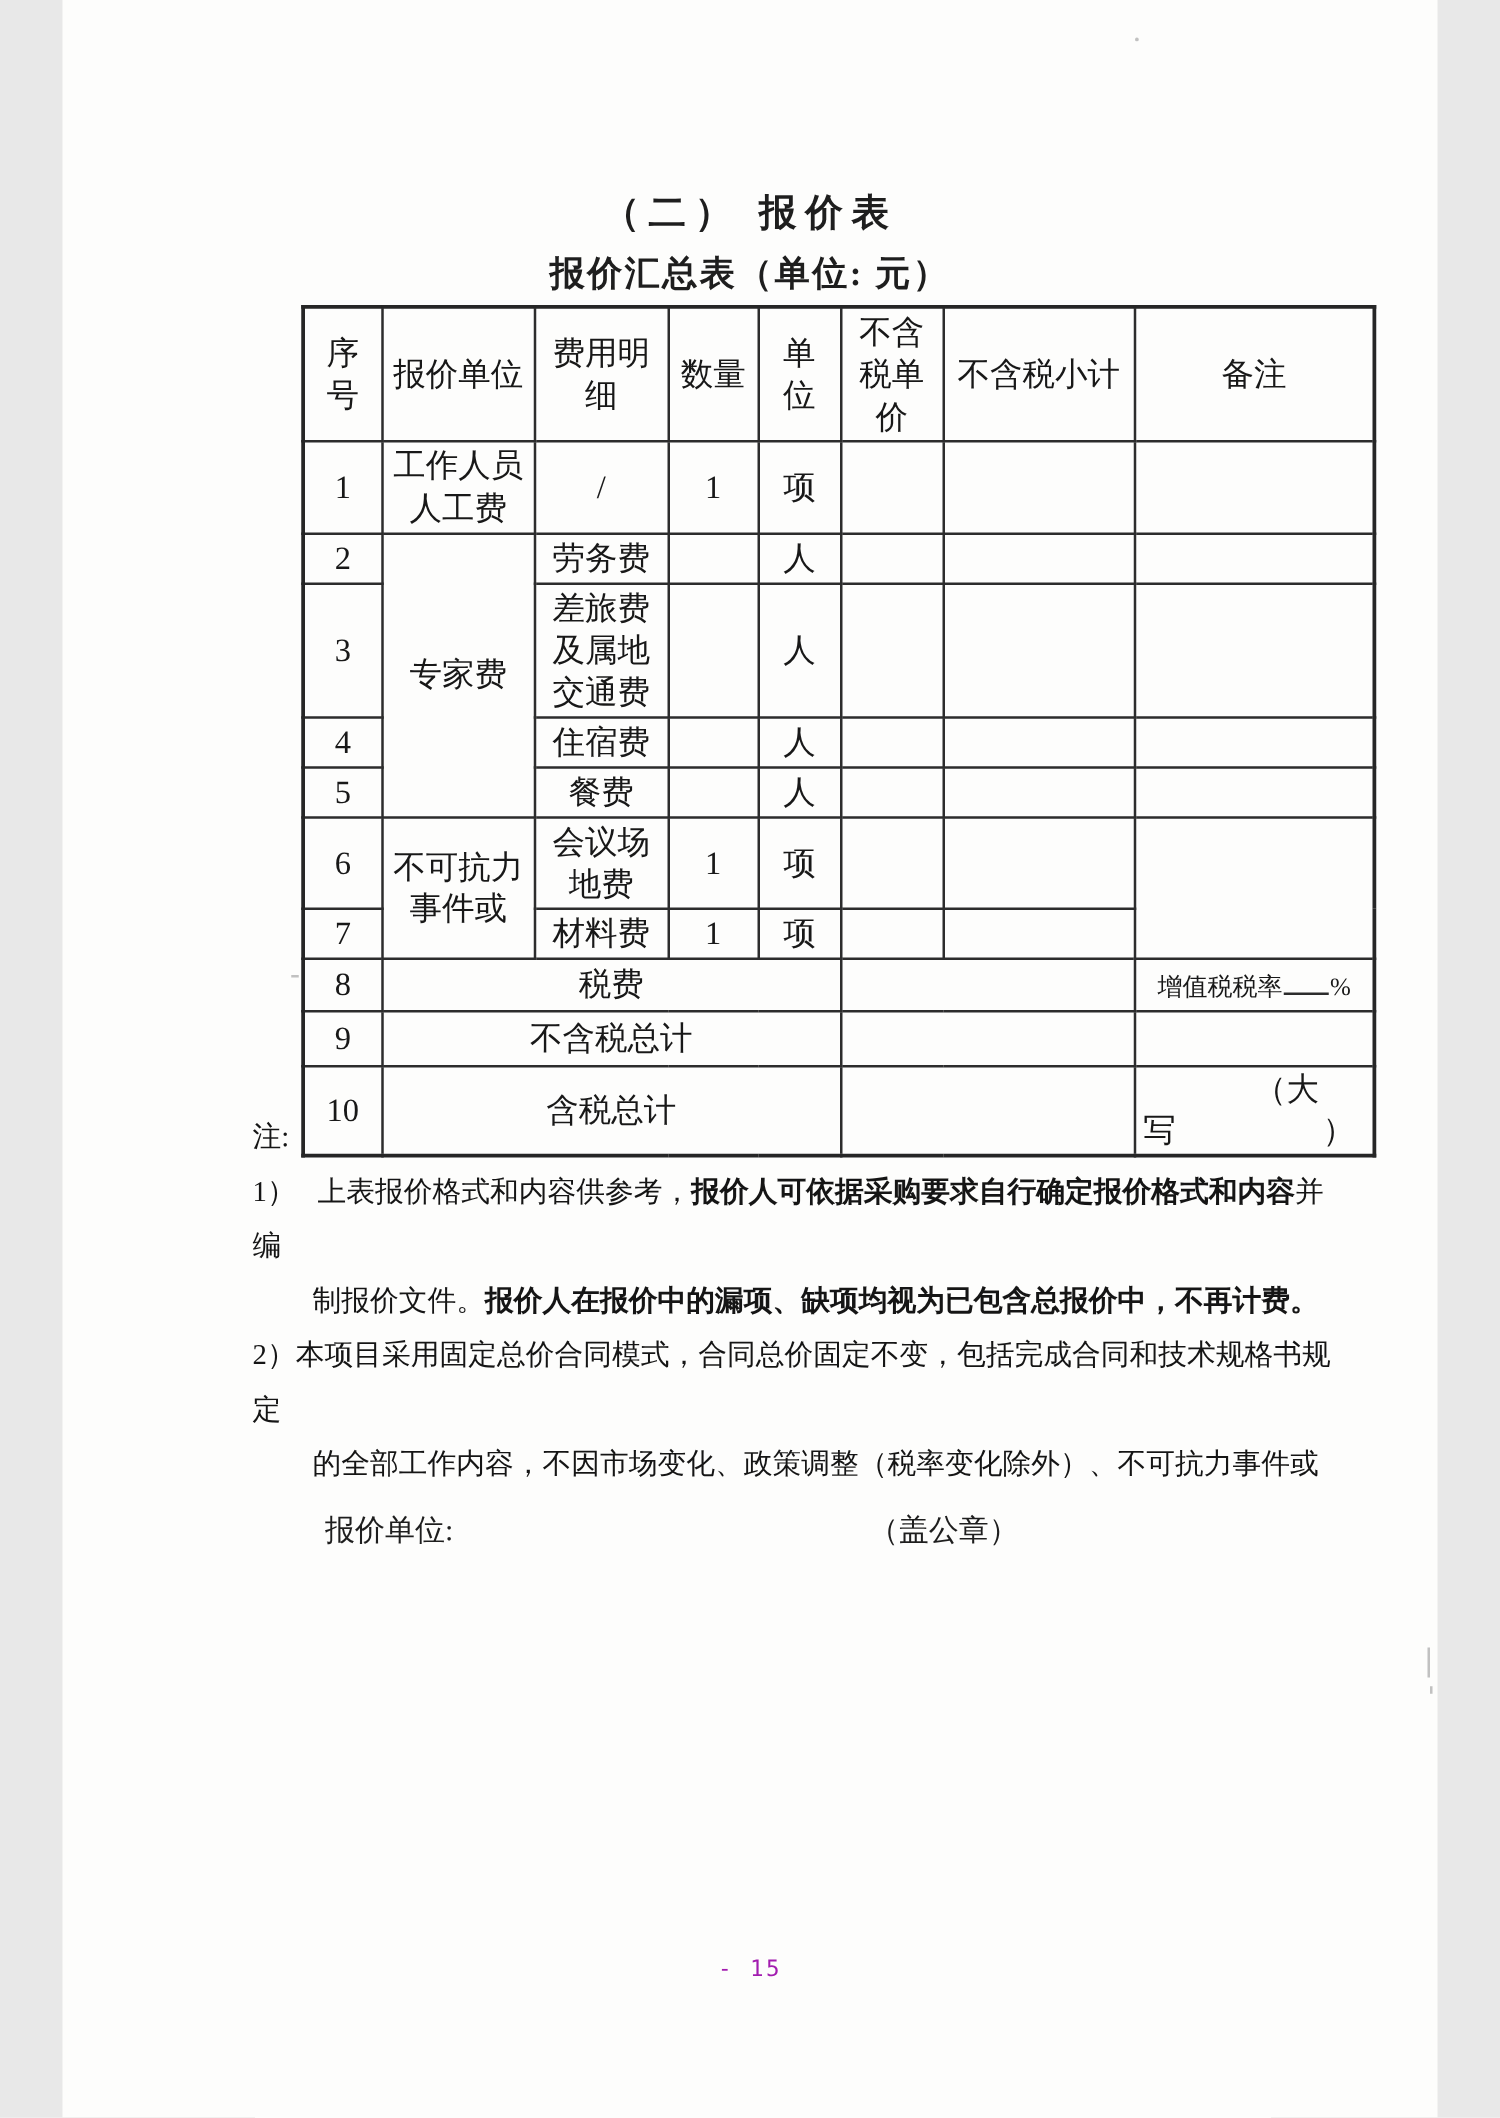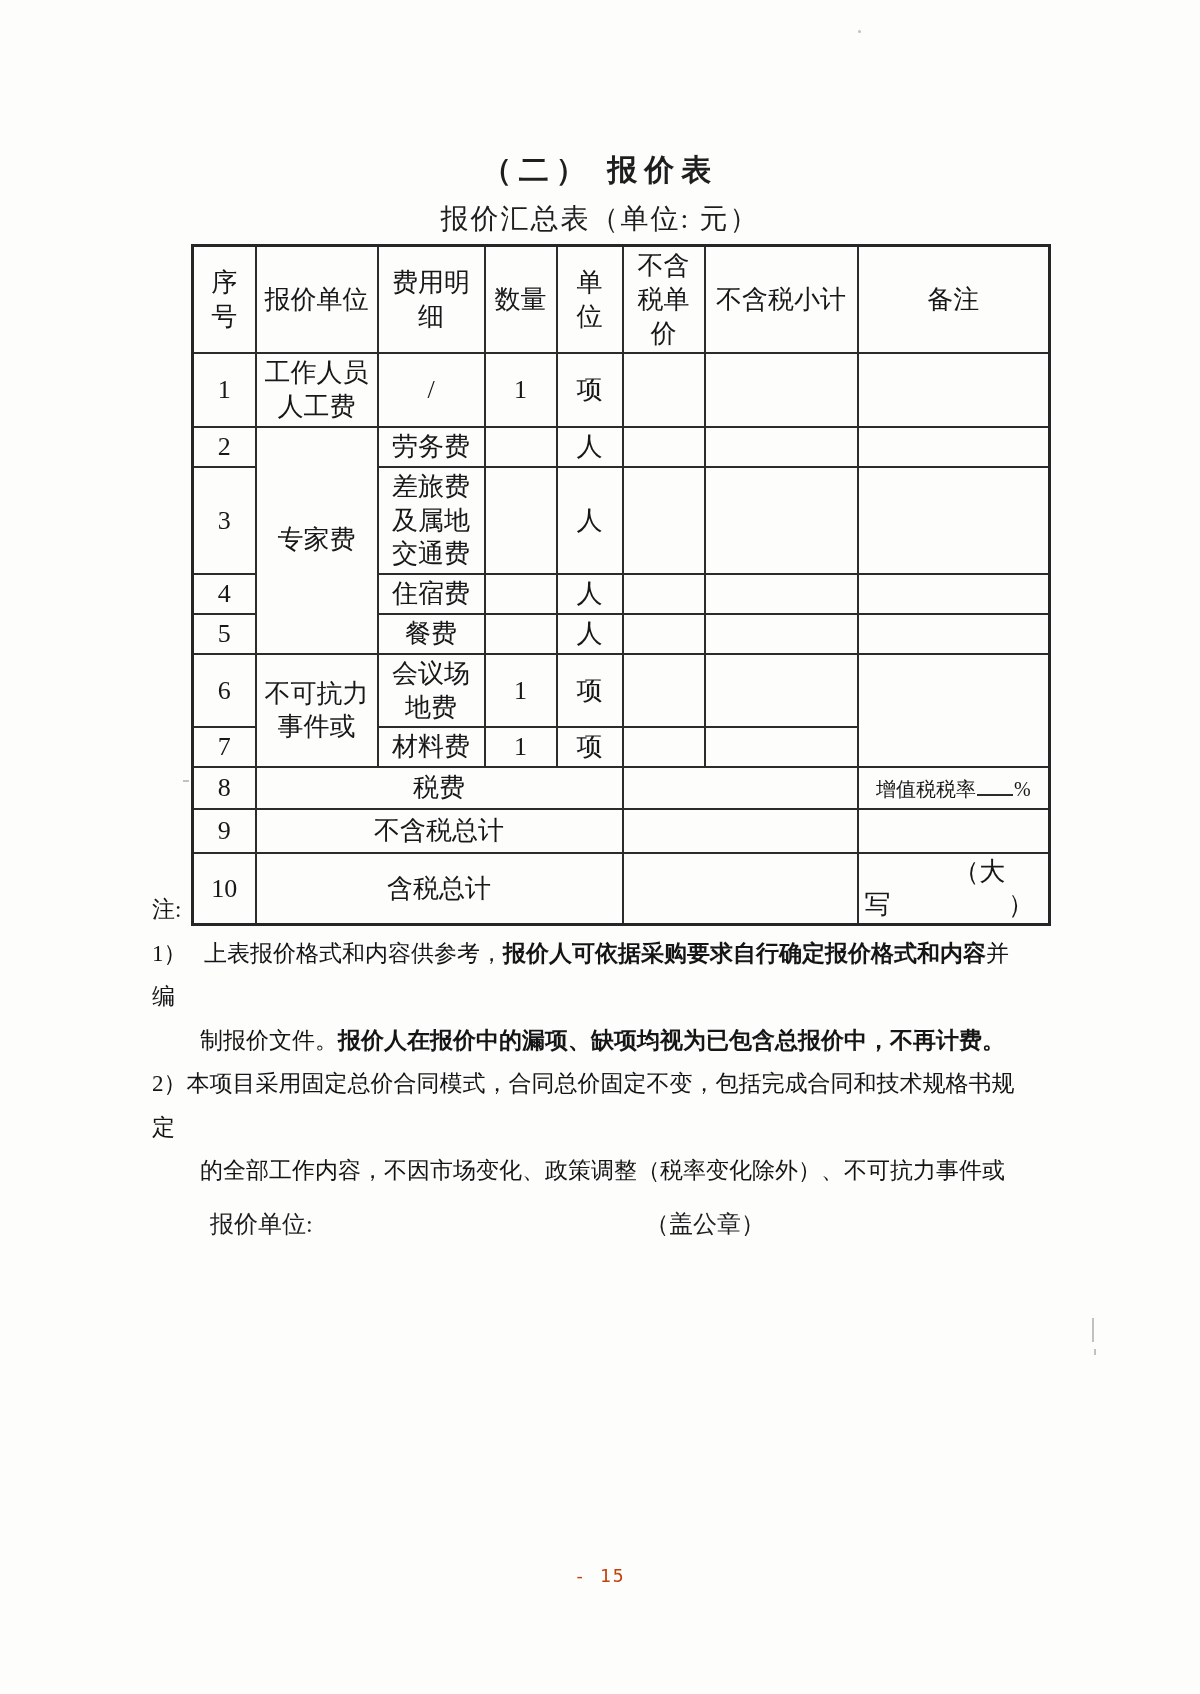--- a/index.html
+++ b/index.html
@@ -1,28 +1,28 @@
 <!DOCTYPE html>
 <html><head>
 <meta charset="utf-8">
 <style>
   html,body{margin:0;padding:0;background:#e8e8e8;}
   .page{
-    position:relative;width:1200px;height:1694px;margin:0 auto;
+    position:relative;width:1100px;height:1694px;margin:0 auto;
     background:#fdfdfc;color:#1e1e1e;
     font-family:"Liberation Serif","DejaVu Serif",serif;
     overflow:hidden;
   }
   .title{
     position:absolute;top:150px;left:0;width:100%;
     text-align:center;font-size:30px;font-weight:bold;letter-spacing:7px;
   }
   .subtitle{
     position:absolute;top:200px;left:0;width:100%;
-    text-align:center;font-size:28px;font-weight:normal;letter-spacing:2px;
+    text-align:center;font-size:28px;font-weight:bold;letter-spacing:2px;
   }
   table.quote{
     position:absolute;top:244px;left:143px;width:857px;
     border-collapse:collapse;table-layout:fixed;
     font-size:26px;color:#181818;
   }
   table.quote td,table.quote th{
     border:2px solid #2c2c2c;
     text-align:center;vertical-align:middle;
     padding:2px;font-weight:normal;line-height:1.3;
@@ -53,21 +53,21 @@
   }
   .notes .bold{font-weight:bold;}
   .note-marker{display:inline-block;width:52px;}
   .indent{padding-left:48px;}
   .footer-line{position:absolute;top:1208px;left:0;width:100%;font-size:24px;}
   .quote-unit{position:absolute;left:210px;top:0;}
   .seal{position:absolute;left:645px;top:0;}
   .page-number{
     position:absolute;top:1565px;left:0;width:100%;
     text-align:center;font-size:18px;letter-spacing:2px;
-    font-family:"DejaVu Sans Mono","Liberation Mono",monospace;color:#c2410c;
+    font-family:"DejaVu Sans Mono","Liberation Mono",monospace;color:#a21caf;
   }
   .artifact{position:absolute;background:#8f8f8f;opacity:.55;}
   .a1{left:858px;top:30px;width:3px;height:3px;border-radius:50%;}
   .a2{left:1092px;top:1318px;width:2px;height:24px;}
   .a3{left:1094px;top:1349px;width:2px;height:6px;}
   .a4{left:183px;top:780px;width:6px;height:2px;}
 </style>
 </head>
 <body>
 

